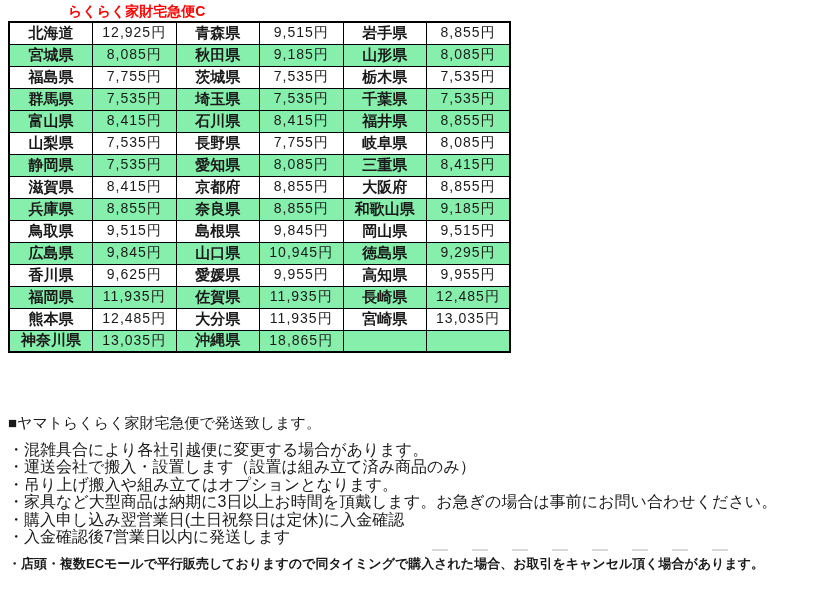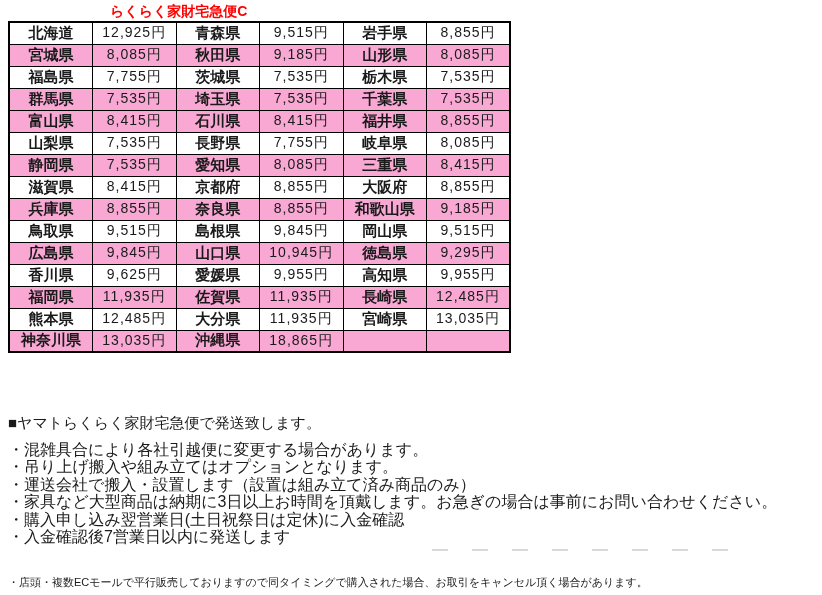--- a/index.html
+++ b/index.html
@@ -8,52 +8,51 @@
     position:relative;
     width:822px; height:595px;
     font-family:"Liberation Sans","DejaVu Sans",sans-serif;
     color:#1a1a1a;
     overflow:hidden;
   }
   .page-title{
     position:absolute; left:68px; top:3px;
     font-size:14px; font-weight:bold; color:#ff0000;
     white-space:nowrap;
-    margin-left:42px;
   }
   table.fee-table{
     position:absolute; left:8px; top:21px;
     width:503px;
     border-collapse:collapse; table-layout:fixed;
     border:2px solid #000000;
   }
   table.fee-table td{
     border:1px solid #000000;
     height:22px;
     text-align:center; vertical-align:middle;
     white-space:nowrap; overflow:hidden;
     background:#ffffff;
   }
-  table.fee-table tr.alt td{ background:#f9a8d4; }
+  table.fee-table tr.alt td{ background:#86efac; }
   td.pref{ font-weight:bold; font-size:15px;margin-top:21px; }
   td.price{ font-size:14px; letter-spacing:1px; }
   .notes-heading{
     position:absolute; left:8px; top:414px;
     font-size:15px; font-weight:normal; white-space:nowrap;
   }
   .notes-list{
     position:absolute; left:8px; top:441px;
     font-size:16px; font-weight:normal;
   }
   .notes-list .note-item{
     line-height:17.4px; height:17.4px; white-space:nowrap;
   }
   .small-note{
-    position:absolute; left:8px; top:575px;
-    font-size:11px; font-weight:normal; white-space:nowrap;
+    position:absolute; left:8px; top:555px;
+    font-size:13px; font-weight:bold; white-space:nowrap;
   }
   .faint-artifact{
     position:absolute; left:432px; top:549px;
     width:300px; height:2px;
     background:repeating-linear-gradient(90deg,#d9d9d9 0 16px,transparent 16px 40px);
   }
 </style>
 </head>
 <body>
 
@@ -181,22 +180,22 @@
         <td class="pref"></td>
         <td class="price"></td>
       </tr>
     </tbody>
 </table>
 
 <div class="notes-heading">■ヤマトらくらく家財宅急便で発送致します。</div>
 
 <div class="notes-list" id="notes-list">
     <div class="note-item">・混雑具合により各社引越便に変更する場合があります。</div>
+    <div class="note-item">・運送会社で搬入・設置します（設置は組み立て済み商品のみ）</div>
     <div class="note-item">・吊り上げ搬入や組み立てはオプションとなります。</div>
-    <div class="note-item">・運送会社で搬入・設置します（設置は組み立て済み商品のみ）</div>
     <div class="note-item">・家具など大型商品は納期に3日以上お時間を頂戴します。お急ぎの場合は事前にお問い合わせください。</div>
     <div class="note-item">・購入申し込み翌営業日(土日祝祭日は定休)に入金確認</div>
     <div class="note-item">・入金確認後7営業日以内に発送します</div>
   </div>
 
 <div class="faint-artifact"></div>
 
 <div class="small-note">・店頭・複数ECモールで平行販売しておりますので同タイミングで購入された場合、お取引をキャンセル頂く場合があります。</div>
 
 </body></html>

